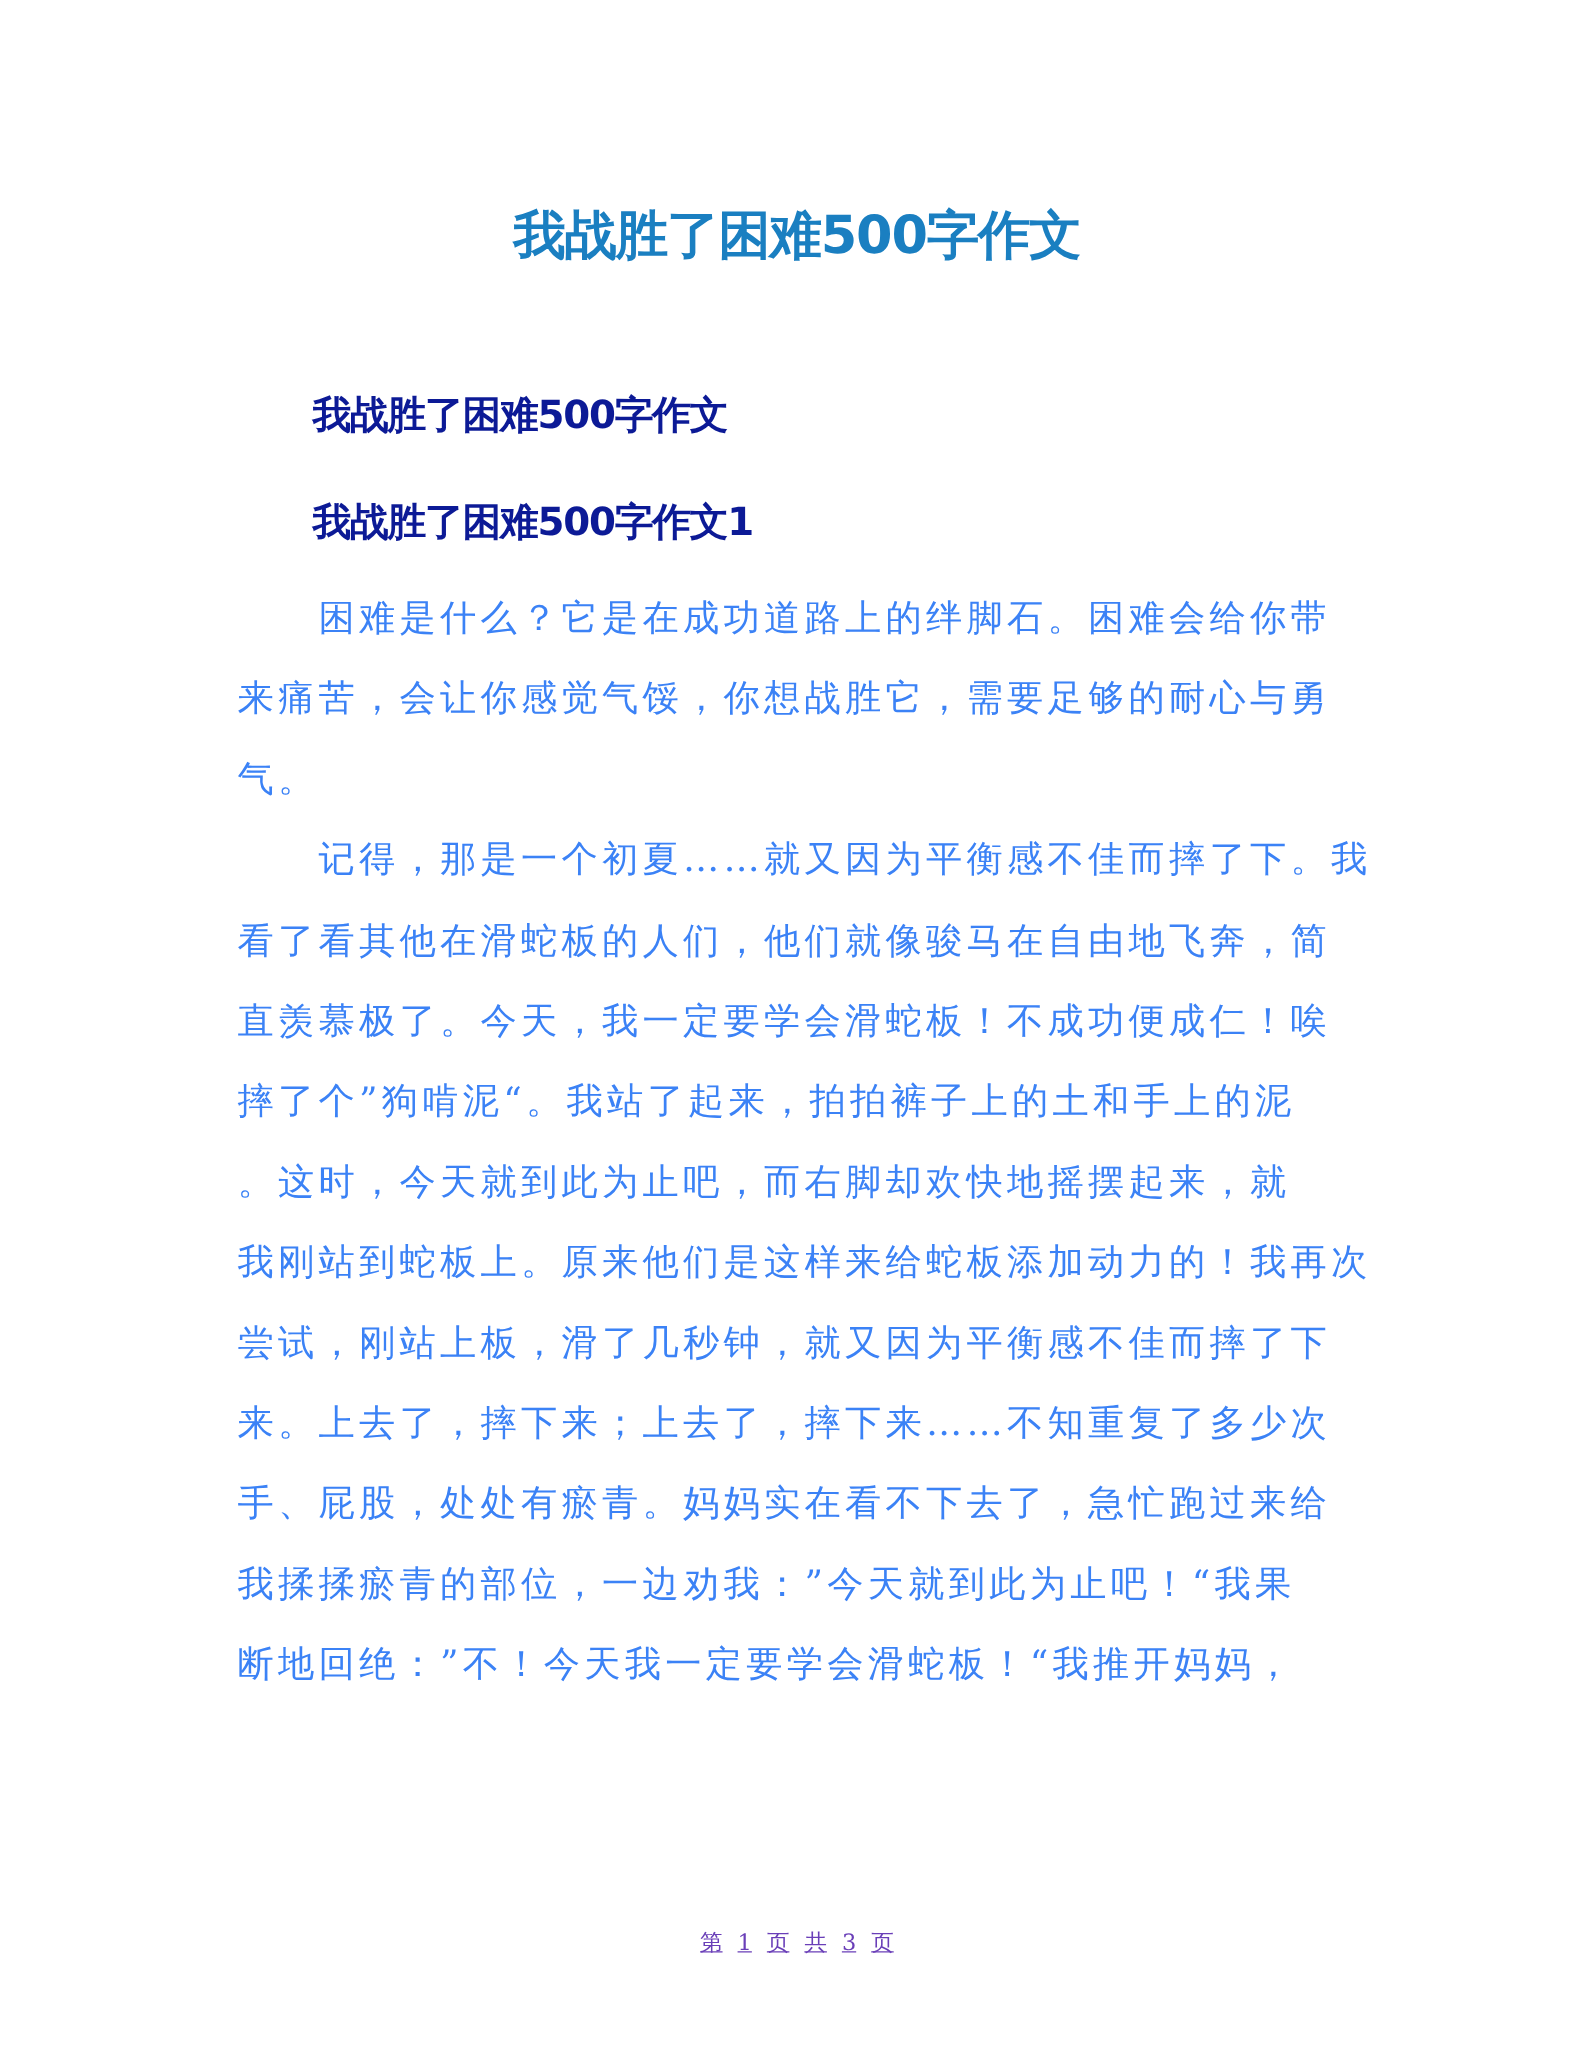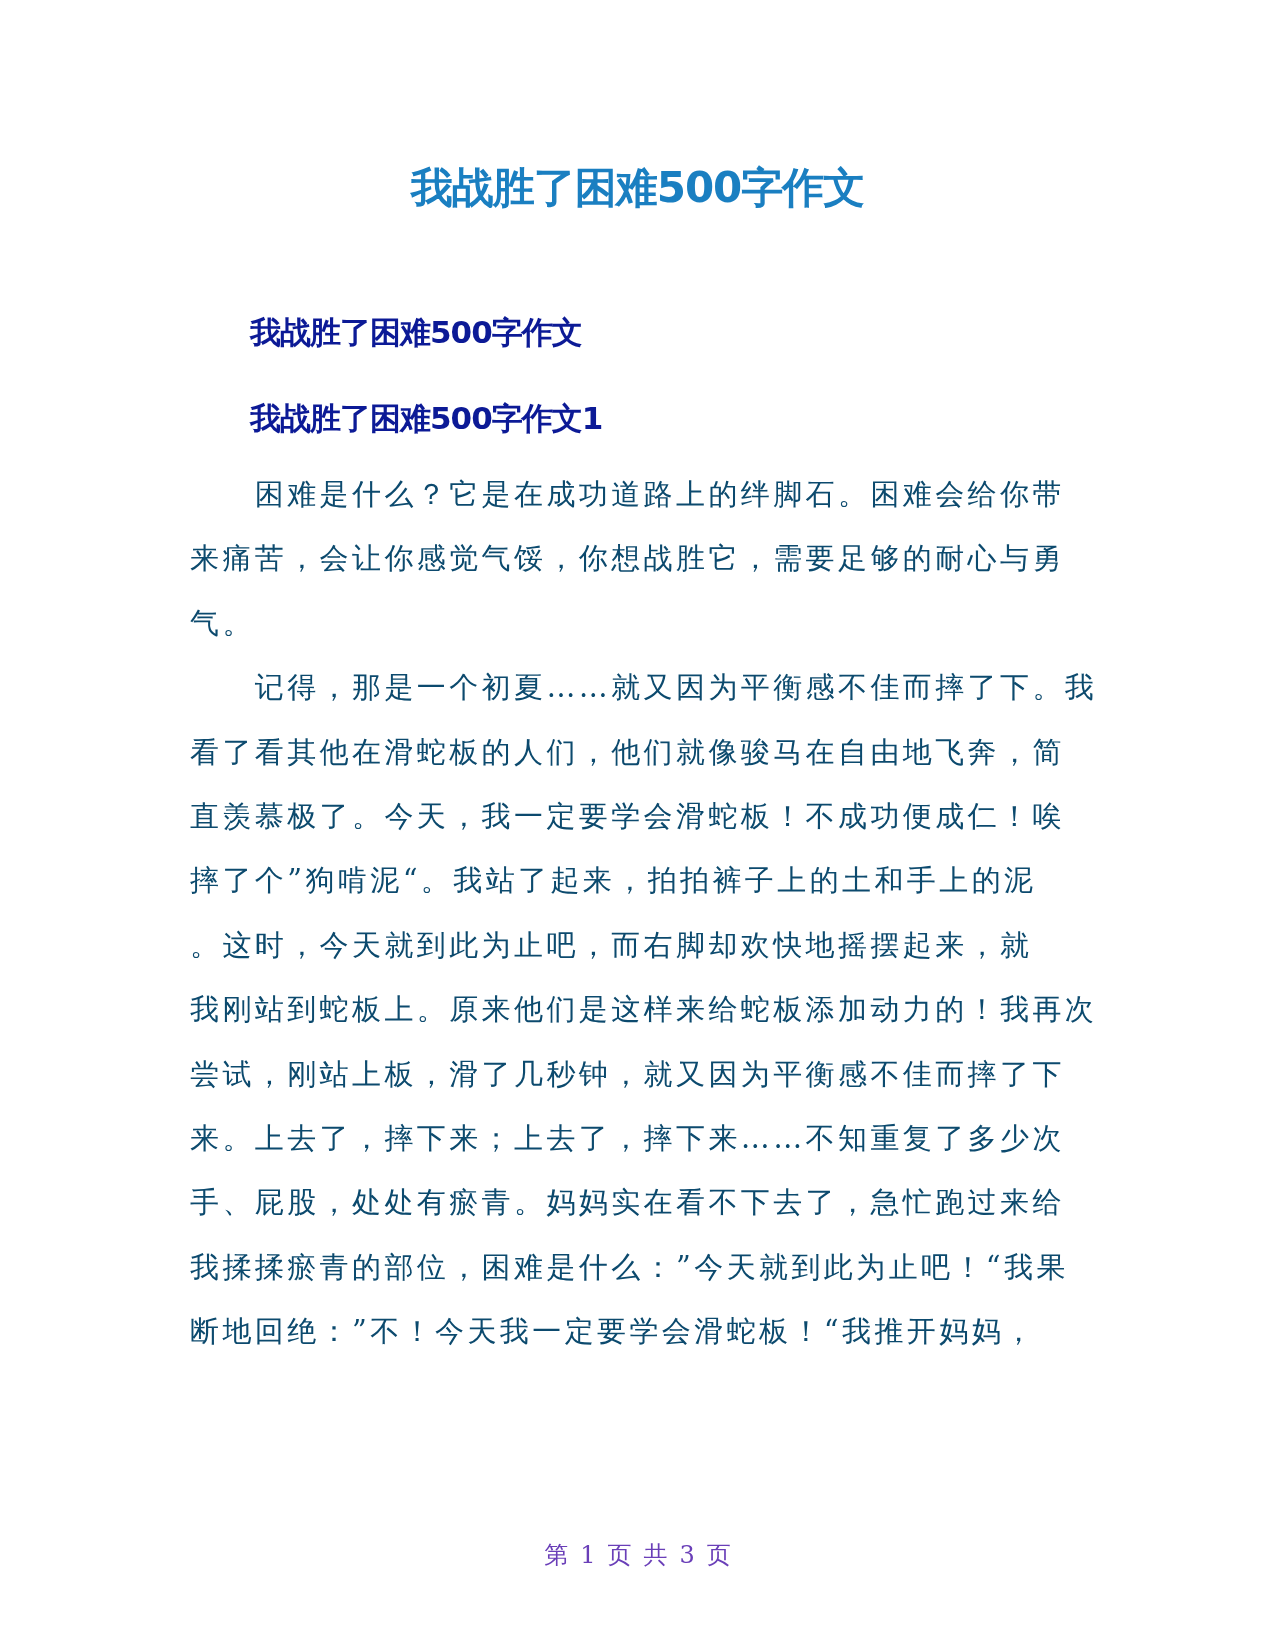--- a/index.html
+++ b/index.html
@@ -48,39 +48,40 @@
     }
     .heading-1 { top: 310px; }
     .heading-2 { top: 396px; }
     .body-text {
       position: absolute;
       left: 190px;
       top: 462px;
       width: 900px;
       font-family: "DejaVu Serif", "Liberation Serif", serif;
       font-size: 29px;
-      color: #0c4a6e;
+      color: #3b82f6;
     }
     .line {
       height: 64.4px;
       line-height: 64.4px;
       white-space: nowrap;
       letter-spacing: 3.4px;
     }
     .footer {
       position: absolute;
       left: 0;
       top: 1538px;
       width: 1275px;
       text-align: center;
       font-family: "DejaVu Serif", "Liberation Serif", serif;
-      font-size: 24px;
+      font-size: 18px;
       line-height: 34px;
       color: #6a3fb8;
       word-spacing: 4px;
+      text-decoration: underline;
     }
     .footer span { margin: 0 6px; }
   </style>
 </head>
 <body>
 
 <div class="page">
 
   <h1 class="doc-title">我战胜了困难500字作文</h1>
 
@@ -93,21 +94,21 @@
     <div class="line">气。</div>
     <div class="line">　　记得，那是一个初夏……就又因为平衡感不佳而摔了下。我</div>
     <div class="line">看了看其他在滑蛇板的人们，他们就像骏马在自由地飞奔，简</div>
     <div class="line">直羡慕极了。今天，我一定要学会滑蛇板！不成功便成仁！唉</div>
     <div class="line">摔了个”狗啃泥“。我站了起来，拍拍裤子上的土和手上的泥</div>
     <div class="line">。这时，今天就到此为止吧，而右脚却欢快地摇摆起来，就</div>
     <div class="line">我刚站到蛇板上。原来他们是这样来给蛇板添加动力的！我再次</div>
     <div class="line">尝试，刚站上板，滑了几秒钟，就又因为平衡感不佳而摔了下</div>
     <div class="line">来。上去了，摔下来；上去了，摔下来……不知重复了多少次</div>
     <div class="line">手、屁股，处处有瘀青。妈妈实在看不下去了，急忙跑过来给</div>
-    <div class="line">我揉揉瘀青的部位，困难是什么：”今天就到此为止吧！“我果</div>
+    <div class="line">我揉揉瘀青的部位，一边劝我：”今天就到此为止吧！“我果</div>
     <div class="line">断地回绝：”不！今天我一定要学会滑蛇板！“我推开妈妈，</div>
   </div>
 
   <div class="footer">
     <span>第</span><span>1</span><span>页</span><span>共</span><span>3</span><span>页</span>
   </div>
 
 </div>
 
 </body></html>

